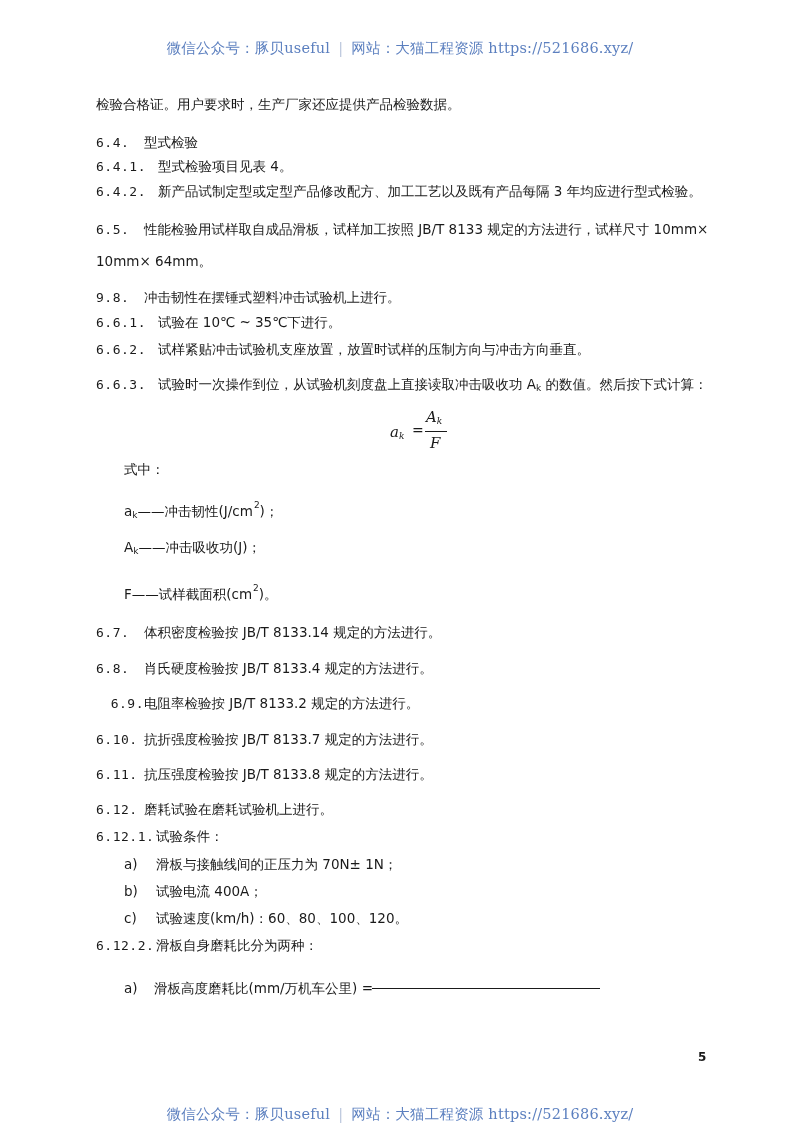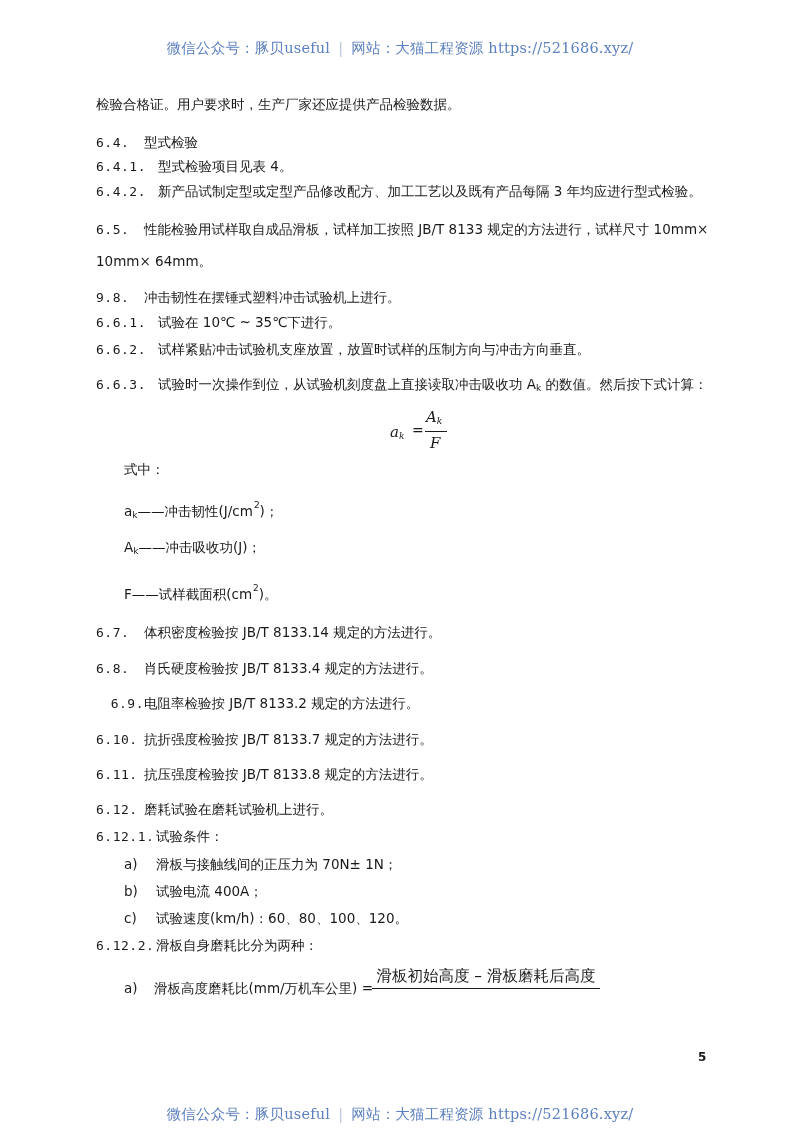--- a/index.html
+++ b/index.html
@@ -123,21 +123,20 @@
   <span class="lbl">c)</span><span>试验速度(km/h)：60、80、100、120。</span>
 </div>
 
 <div class="line" style="top:936px;">
   <span class="num" style="width:60px;">6.12.2.</span><span>滑板自身磨耗比分为两种：</span>
 </div>
 
 <div style="position:absolute; left:124px; top:966px; width:500px; height:50px;">
   <span class="lbl" style="position:absolute; left:0; top:14px; font-size:13.5px;">a)</span>
   <span style="position:absolute; left:30px; top:14px; font-size:13.5px; white-space:nowrap;">滑板高度磨耗比(mm/万机车公里) =</span>
-  <span style="position:absolute; left:248px; top:0px; width:228px; text-align:center; font-size:15.5px; white-space:nowrap;">滑板初始高度 – 滑板磨耗后高度</span>
   <span style="position:absolute; left:248px; top:22px; width:228px; height:1px; background:#1a1a1a;"></span>
 </div>
 
 <div class="pagenum">5</div>
 
 <div class="wm" style="top:1084px;">
   <span>微信公众号：豚贝useful</span><span class="sep">|</span><span>网站：大猫工程资源 https://521686.xyz/</span>
 </div>
 
 </body></html>

